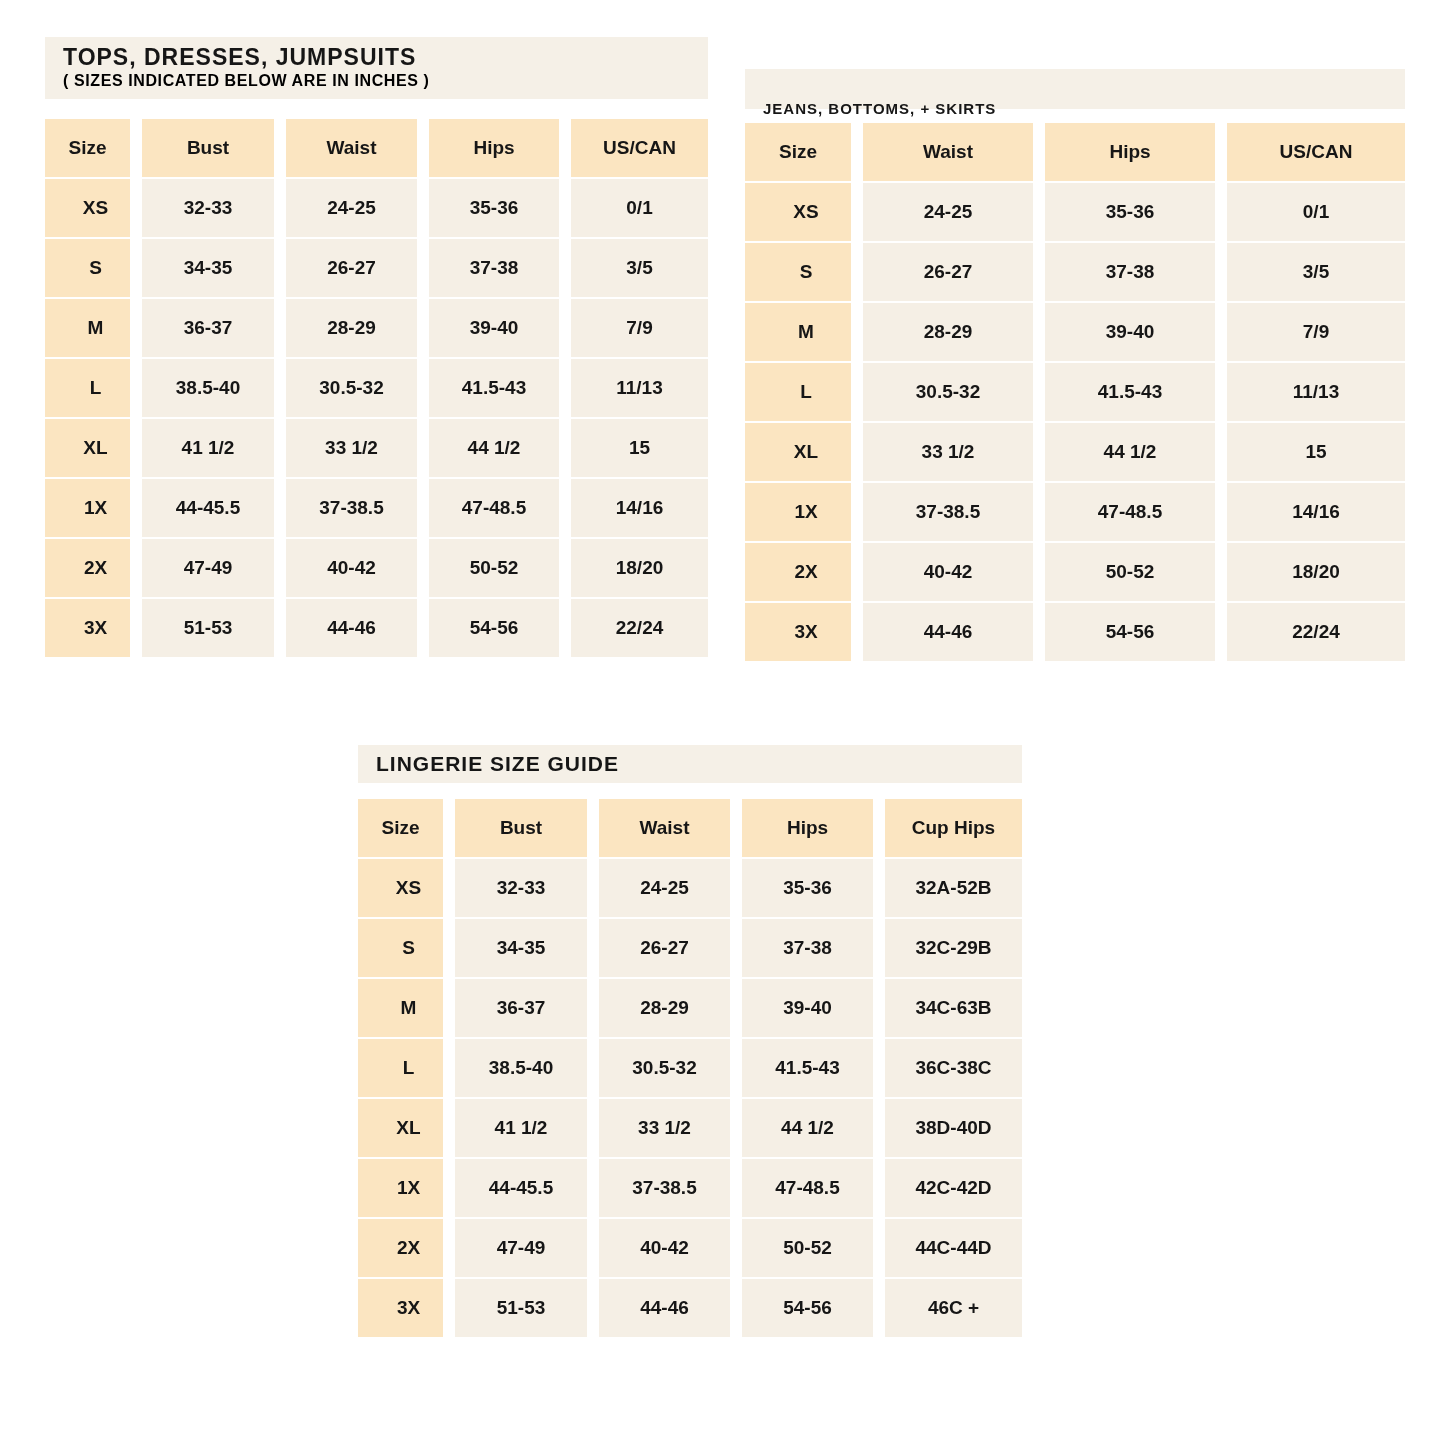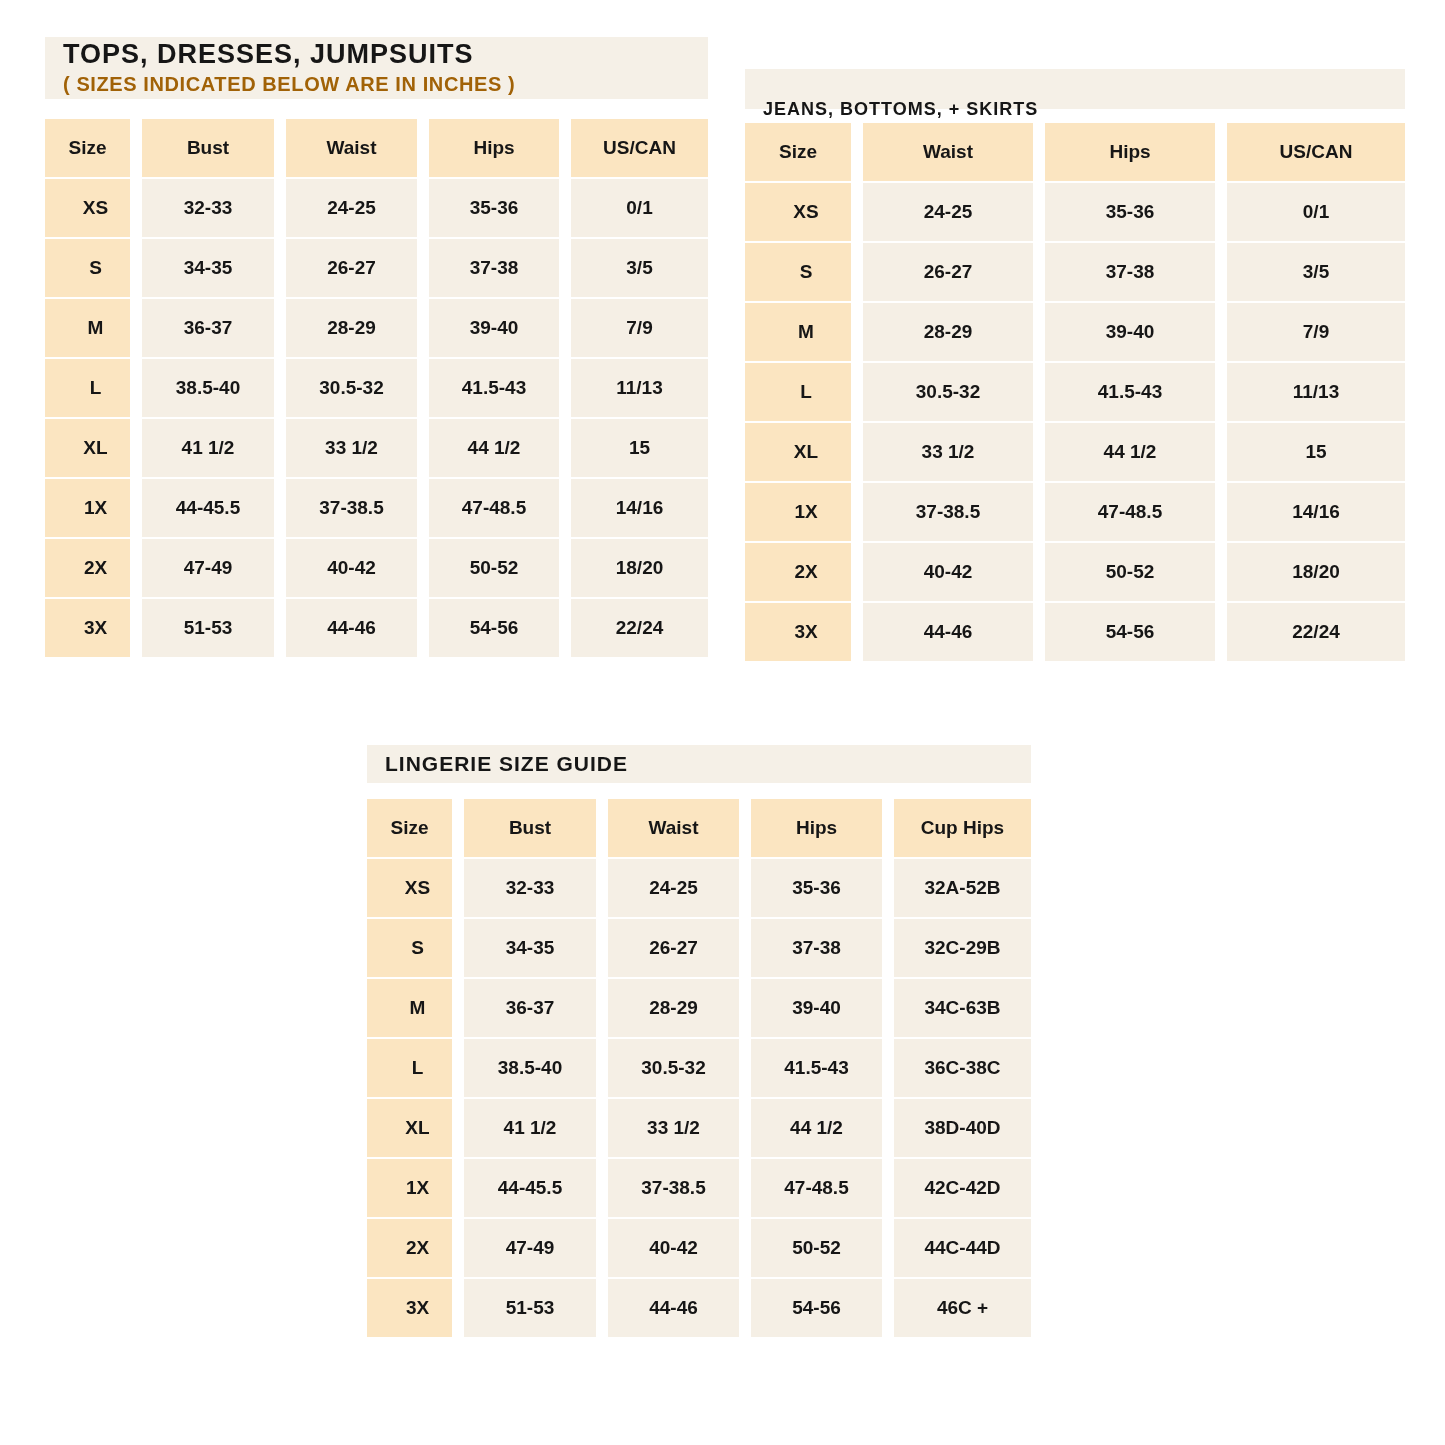--- a/index.html
+++ b/index.html
@@ -28,23 +28,23 @@
     color: #161616;
   }
   .banner .title {
     font-weight: 800;
     letter-spacing: 1px;
     color: #161616;
     line-height: 1.15;
   }
   .banner .subtitle {
     font-weight: 800;
-    font-size: 20px;
+    font-size: 16px;
     letter-spacing: 0.6px;
-    color: #a16207;
+    color: #000000;
     line-height: 1.3;
   }
   .grid {
     display: grid;
     gap: 2px 12px;
   }
   .cell {
     height: 58px;
     display: flex;
     align-items: center;
@@ -54,31 +54,31 @@
     color: #161616;
     white-space: nowrap;
   }
   .cell.head { background: #FBE5C1; font-size: 19px; }
   .cell.size { background: #FBE5C1; padding-left: 16px; }
   .cell.val  { background: #F5EFE5; }
 
   
   .t1 { left: 45px; top: 37px; width: 663px; }
   .t1 .banner { width: 663px; height: 62px; margin-bottom: 20px; }
-  .t1 .title { font-size: 27px; }
+  .t1 .title { font-size: 23px; }
   .t1 .grid { grid-template-columns: 85px 132px 131px 130px 137px; }
 
   
   .t2 { left: 745px; top: 69px; width: 660px; }
   .t2 .banner { width: 660px; height: 40px; margin-bottom: 14px; }
-  .t2 .title { font-size: 18px; margin-top: 40px; }
+  .t2 .title { font-size: 15px; margin-top: 40px; }
   .t2 .grid { grid-template-columns: 106px 170px 170px 178px; }
 
   
-  .t3 { left: 367px; top: 745px; width: 664px; }
+  .t3 { left: 358px; top: 745px; width: 664px; }
   .t3 .banner { width: 664px; height: 38px; margin-bottom: 16px; }
   .t3 .title { font-size: 21px; }
   .t3 .grid { grid-template-columns: 85px 132px 131px 131px 137px; }
 </style>
 </head>
 <body>
 
 <div class="page">
 
   <section class="size-table t1">

